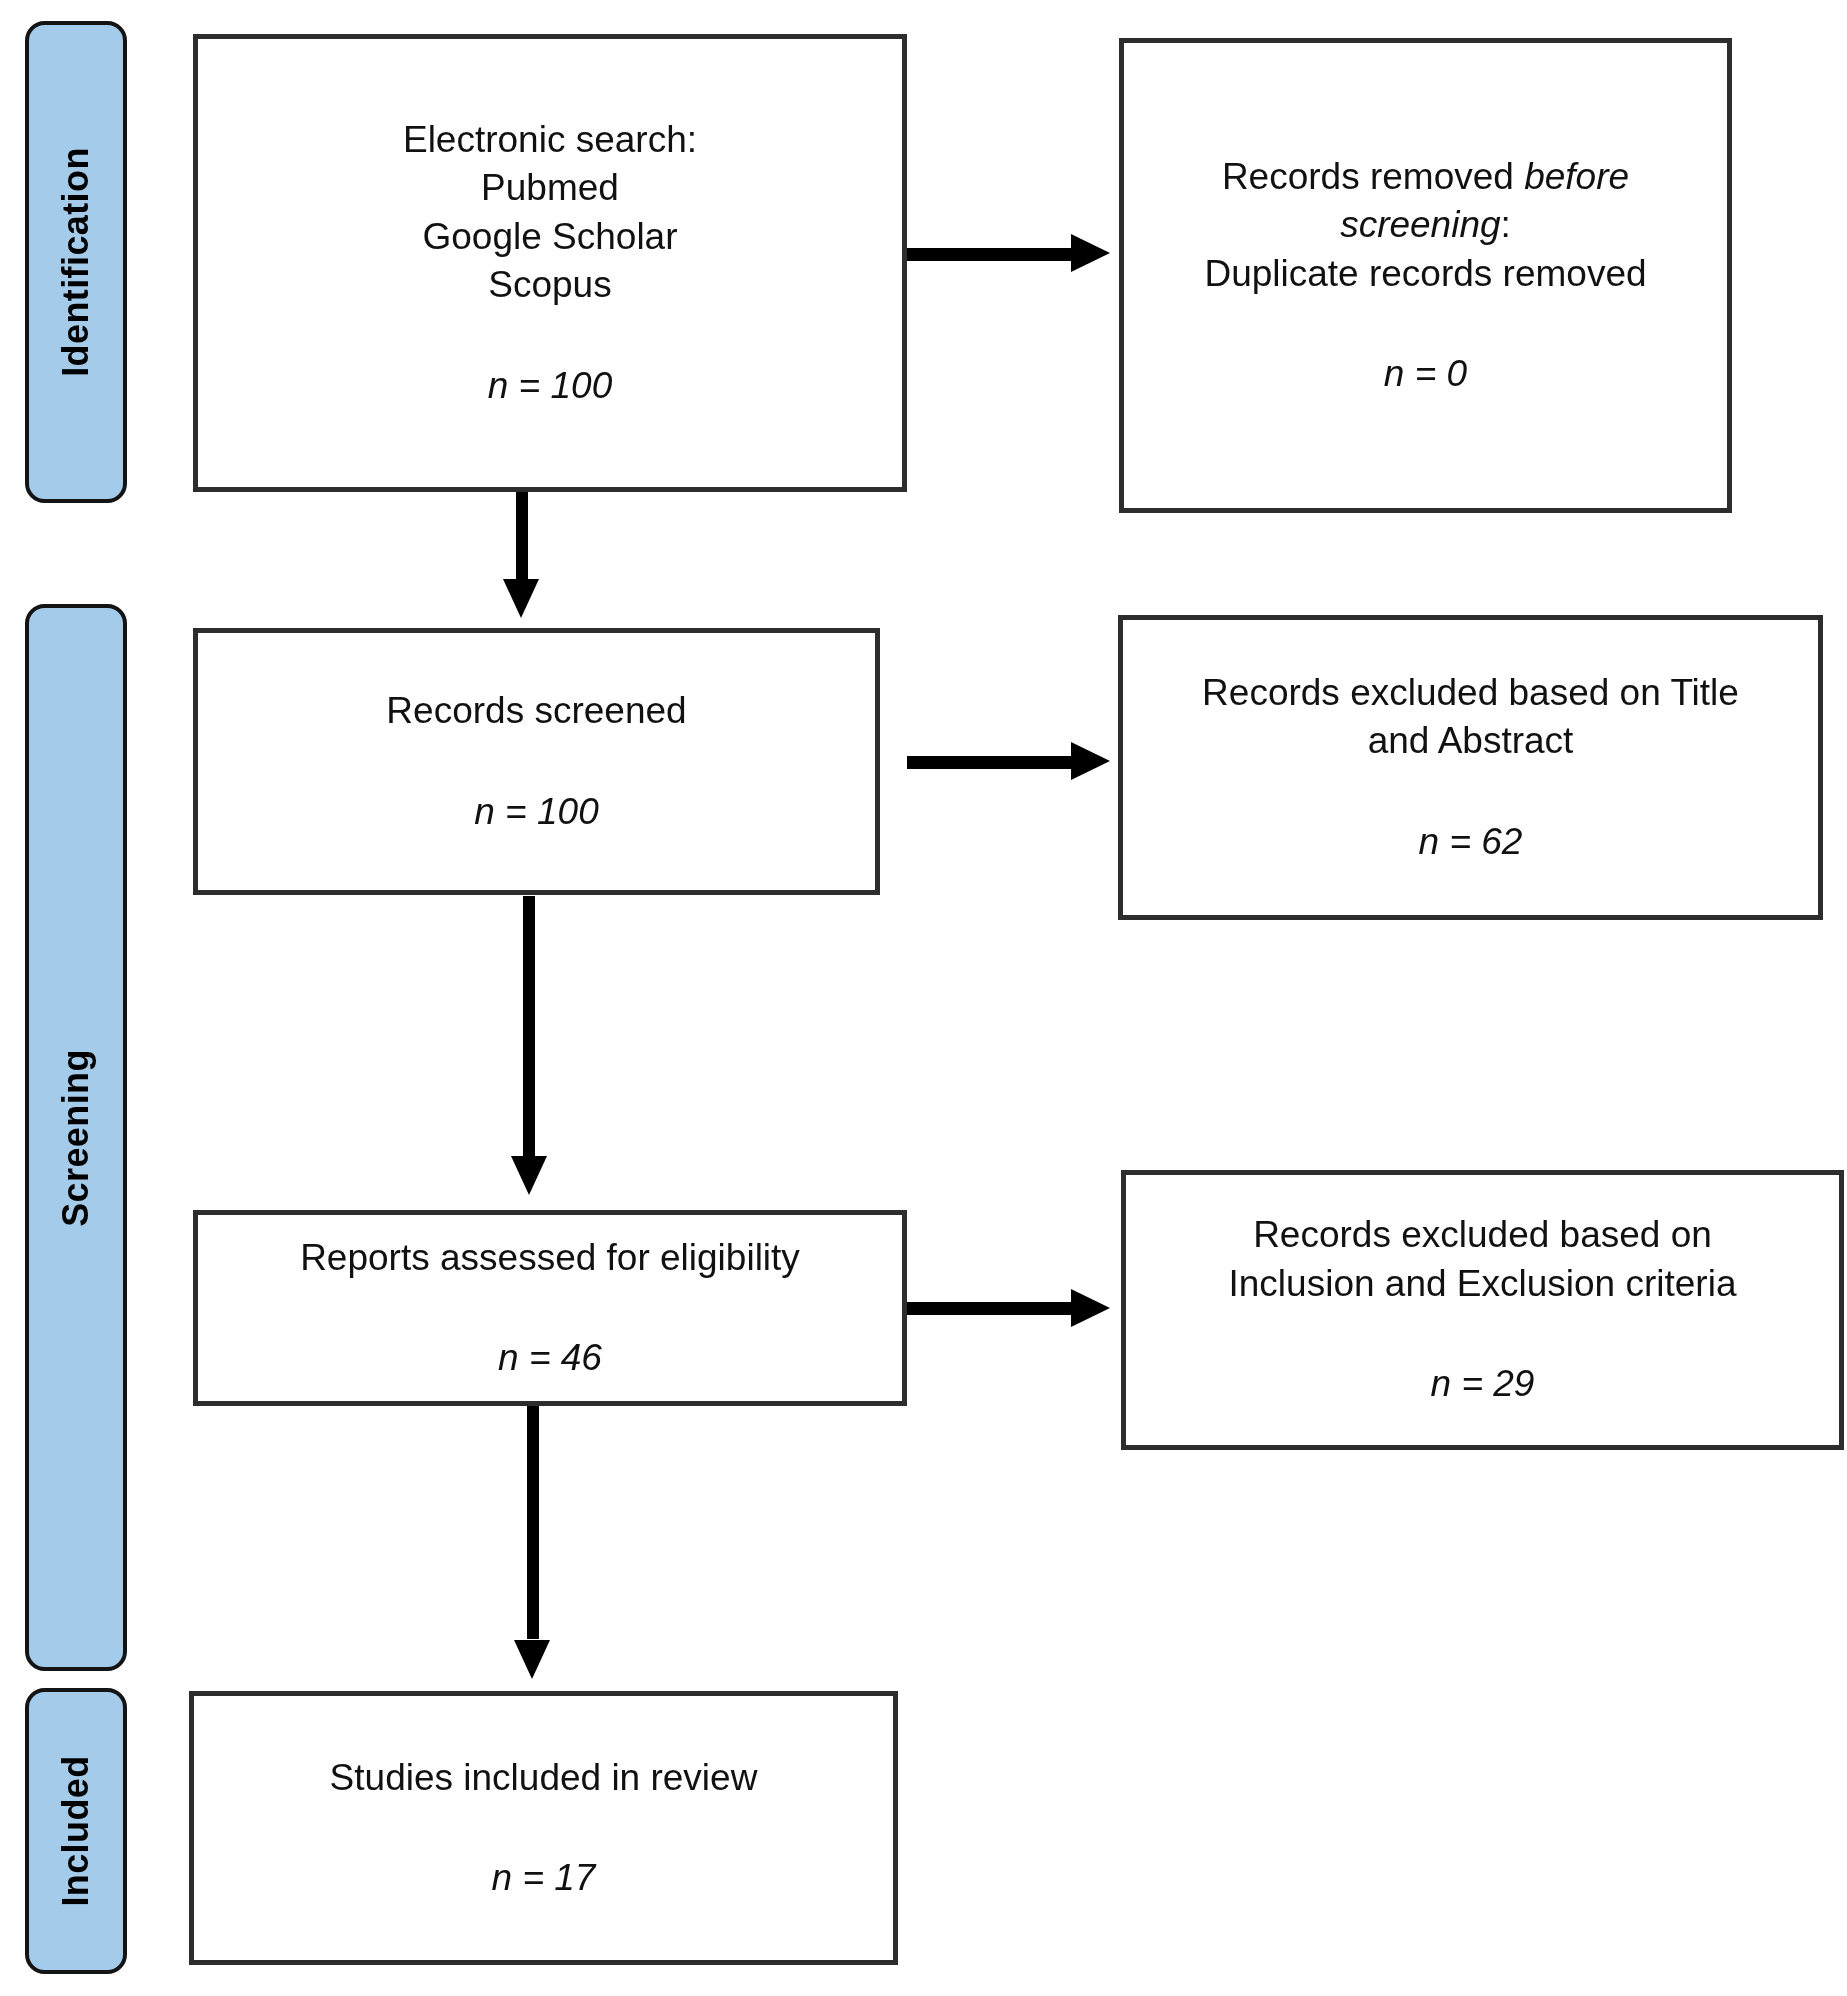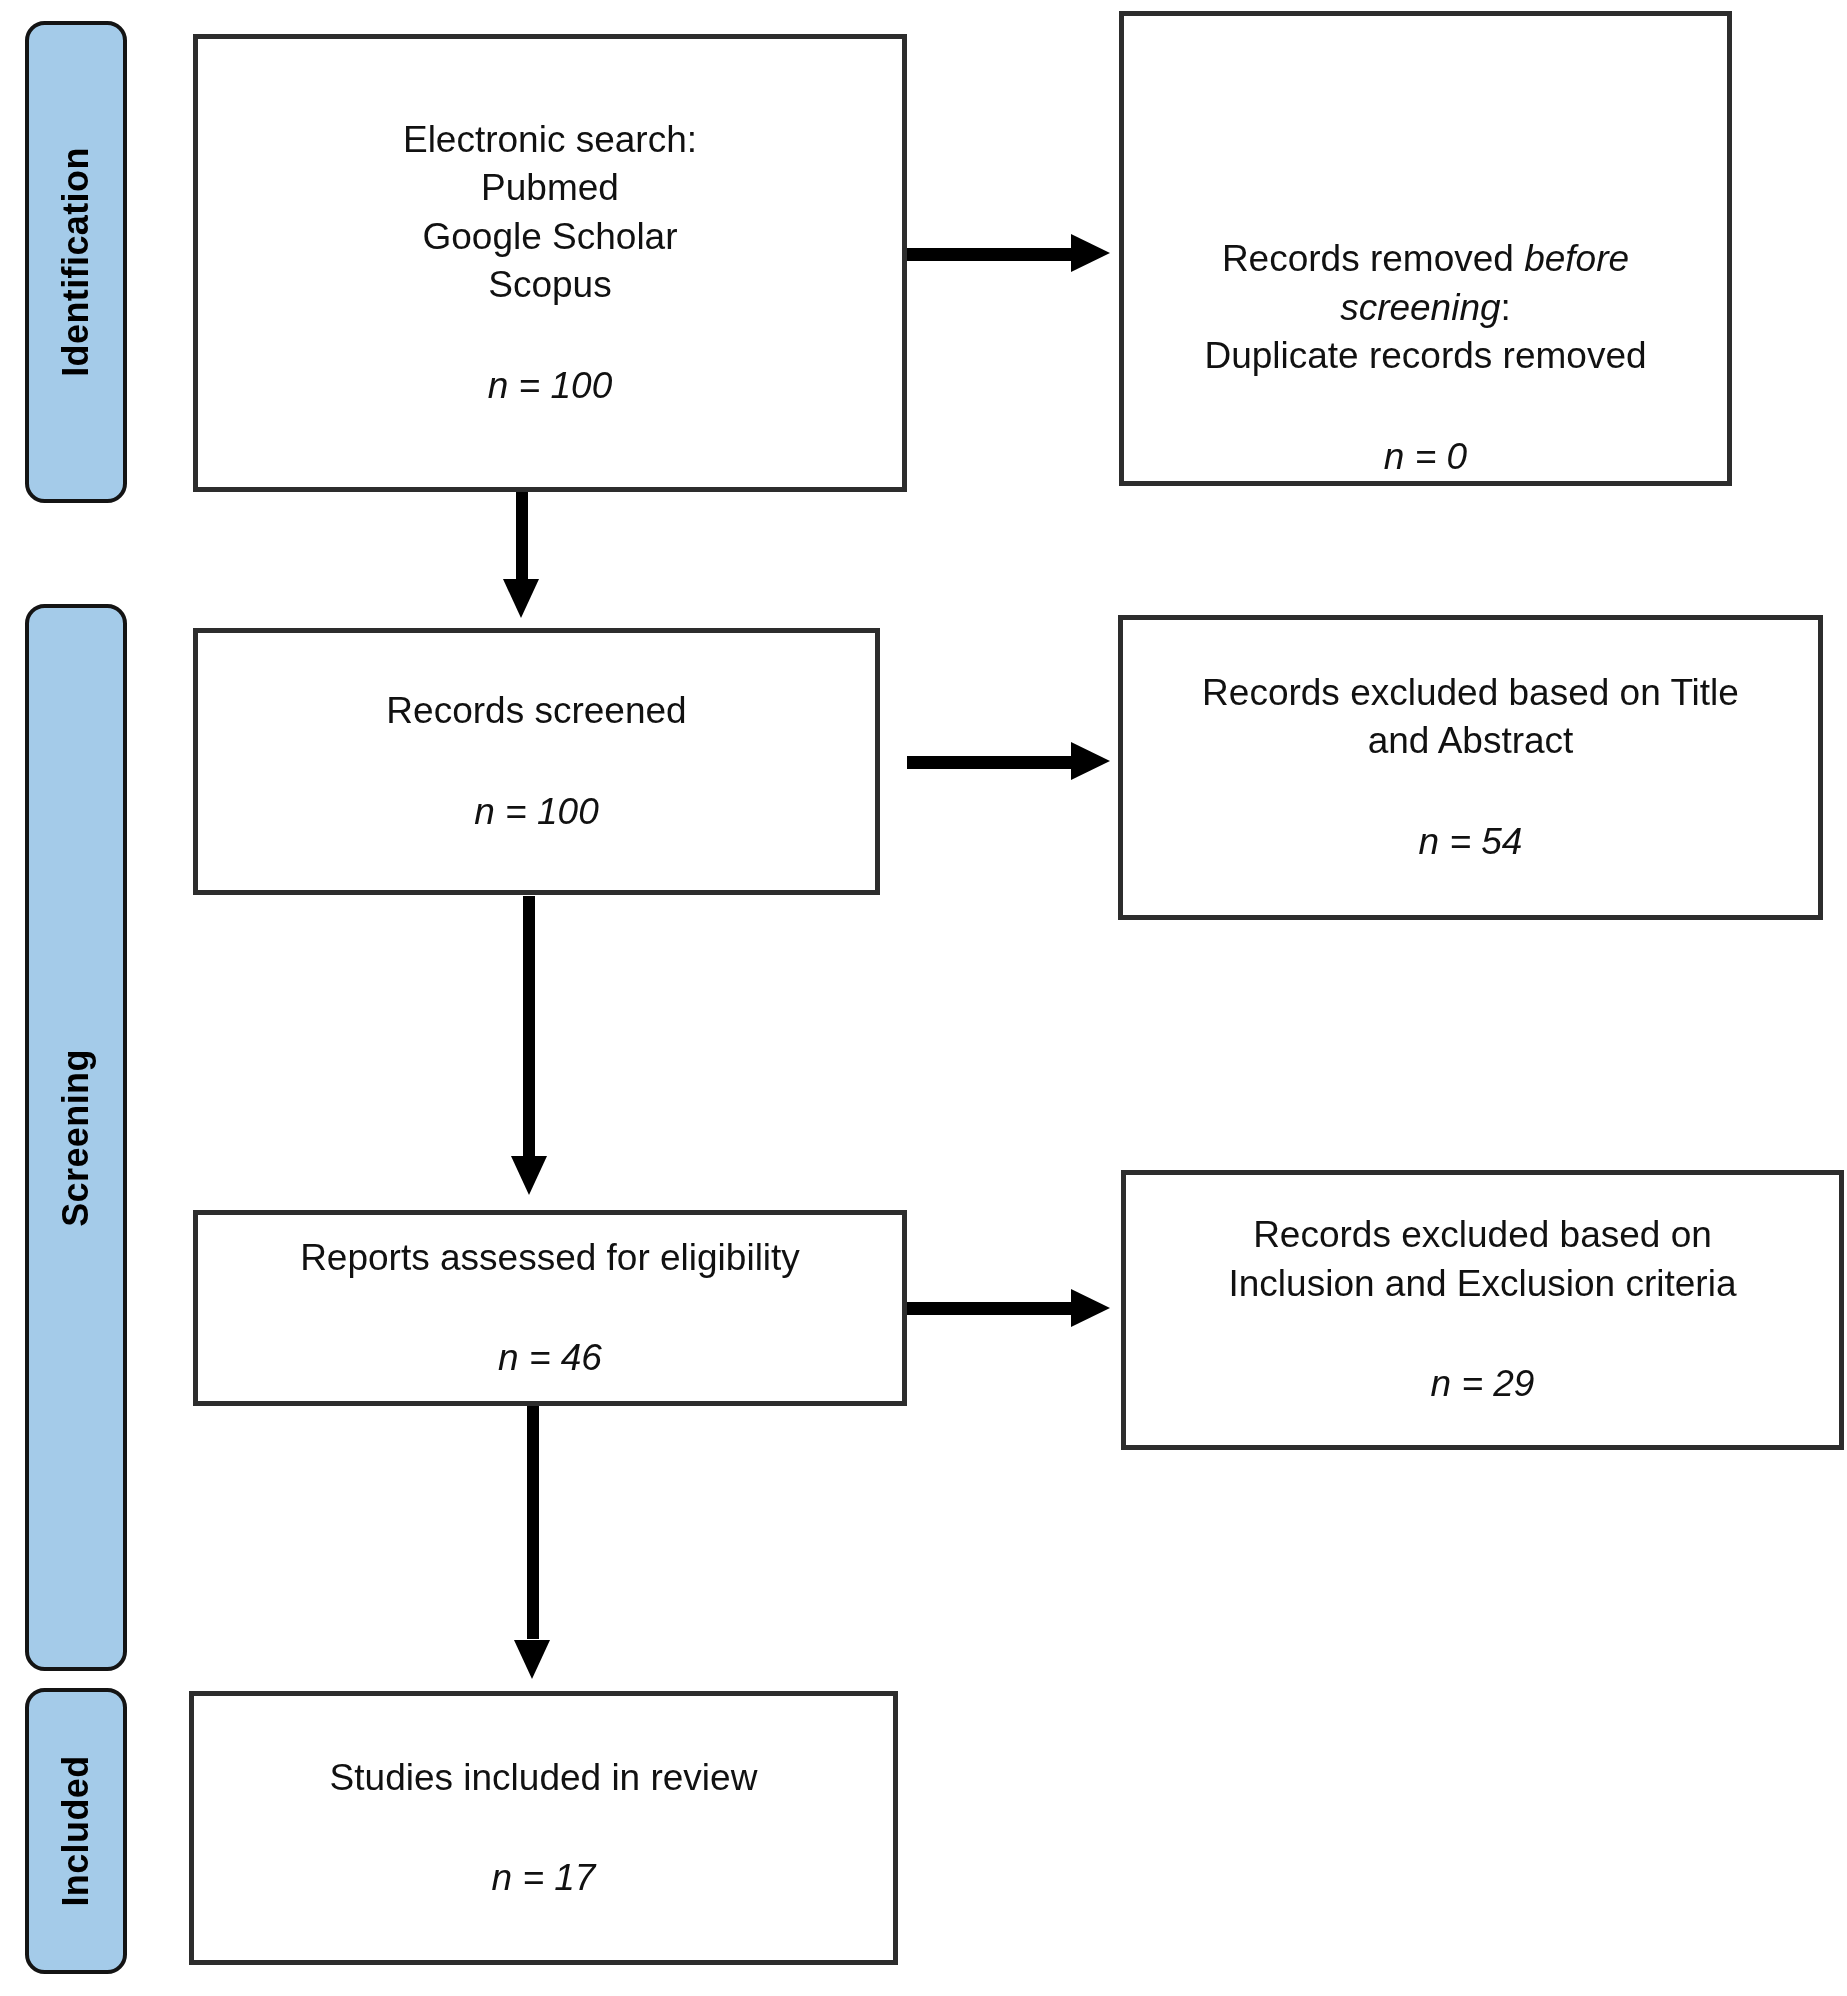--- a/index.html
+++ b/index.html
@@ -57,21 +57,21 @@
     line-height: 1.31;
   }
   .box .count {
     margin-top: 52px;
     font-style: italic;
   }
   .box .label { display: block; }
   .italic { font-style: italic; }
 
   #box-search   { left: 193px;  top: 34px;   width: 714px; height: 458px; }
-  #box-removed  { left: 1119px; top: 11px;   width: 613px; height: 475px; justify-content: flex-end; }
+  #box-removed  { left: 1119px; top: 38px;   width: 613px; height: 475px; }
   #box-screened { left: 193px;  top: 628px;  width: 687px; height: 267px; }
   #box-excluded-title { left: 1118px; top: 615px; width: 705px; height: 305px; }
   #box-assessed { left: 193px;  top: 1210px; width: 714px; height: 196px; }
   #box-excluded-criteria { left: 1121px; top: 1170px; width: 723px; height: 280px; }
   #box-included { left: 189px;  top: 1691px; width: 709px; height: 274px; }
 
   #box-removed .wrap-line1 { max-width: 481px; }
   #box-excluded-title .label { max-width: 588px; }
   #box-excluded-criteria .label { max-width: 588px; }
 
@@ -130,21 +130,21 @@
     <span class="count">n = 0</span>
   </div>
 
   <div class="box" id="box-screened">
     <span class="label">Records screened</span>
     <span class="count">n = 100</span>
   </div>
 
   <div class="box" id="box-excluded-title">
     <span class="label">Records excluded based on Title and Abstract</span>
-    <span class="count">n = 54</span>
+    <span class="count">n = 62</span>
   </div>
 
   <div class="box" id="box-assessed">
     <span class="label">Reports assessed for eligibility</span>
     <span class="count">n = 46</span>
   </div>
 
   <div class="box" id="box-excluded-criteria">
     <span class="label">Records excluded based on Inclusion and Exclusion criteria</span>
     <span class="count">n = 29</span>

